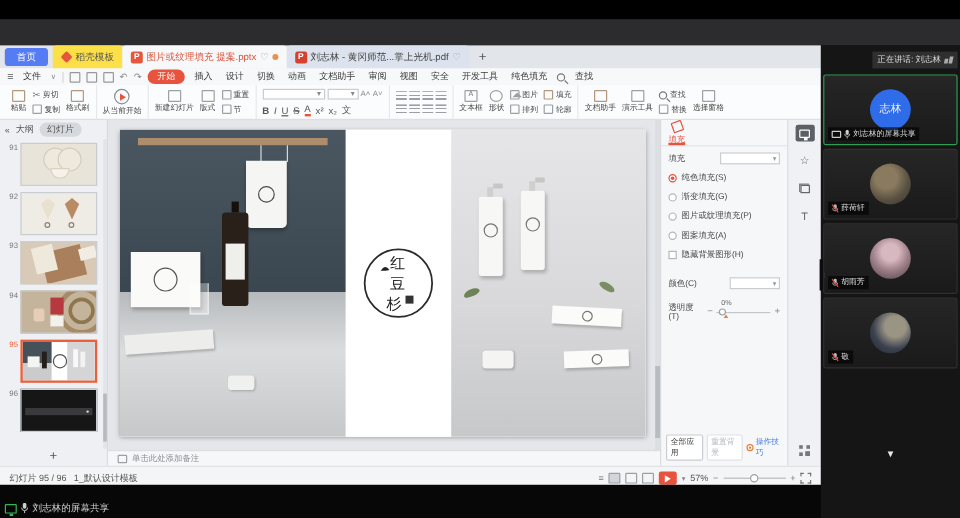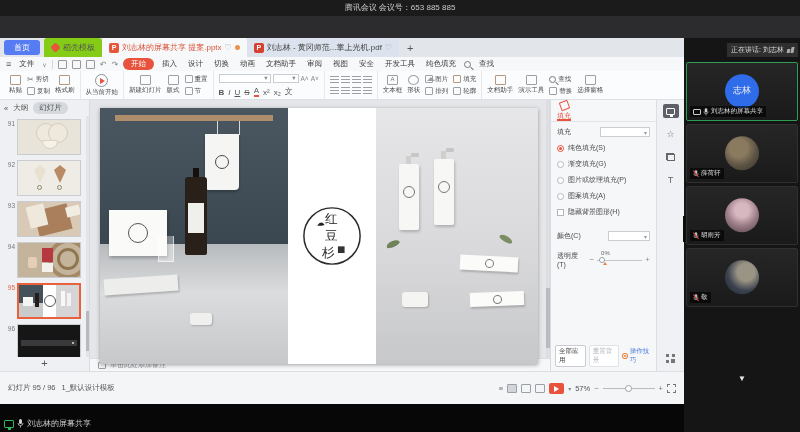--- a/index.html
+++ b/index.html
@@ -10,21 +10,21 @@
   #titlebar{position:absolute;left:0;top:0;width:800px;height:16px;background:#1b1b1b;
     color:#c9c9c9;font-size:8px;line-height:16px;text-align:center;}
   #deskstrip{position:absolute;left:0;top:16px;width:800px;height:22px;background:#2c2c2e;}
   
   #wps{position:absolute;left:0;top:38px;width:684px;height:366px;background:#f4f5f7;
     display:flex;flex-direction:column;font-size:8px;color:#333;}
   
   .tabbar{height:19px;background:#e2e5e9;display:flex;align-items:center;padding-left:4px;flex:0 0 auto;}
   .tab{display:flex;align-items:center;gap:3px;padding:0 7px;height:19px;font-size:8px;color:#555;}
   .tab.home{background:#567cf3;color:#fff;height:15px;border-radius:3px;margin-right:4px;padding:0 10px;}
-  .tab.docer{background:#84cc16;height:19px;border-radius:3px 3px 0 0;}
+  .tab.docer{background:#fde047;height:19px;border-radius:3px 3px 0 0;}
   .tab.activedoc{background:#f7f8fa;border-radius:3px 3px 0 0;color:#d9543a;}
   .tab.pdfdoc{background:#dde3ee;border-radius:3px 3px 0 0;color:#444;}
   .pico{width:10px;height:10px;border-radius:2px;background:#e8553d;color:#fff;font-size:7px;
     font-weight:bold;display:flex;align-items:center;justify-content:center;}
   .pico.pdf{background:#d6402e;}
   .docer-ico{width:9px;height:9px;background:#e8553d;border-radius:2px;transform:rotate(45deg) scale(.8);}
   .heart{color:#9aa0a8;font-size:8px;}
   .odot{width:5px;height:5px;border-radius:50%;background:#e8914d;}
   .tabadd{margin-left:8px;color:#555;font-size:11px;}
   
@@ -198,21 +198,21 @@
   .mini-mon{width:9px;height:7px;border:1px solid currentColor;border-radius:1px;position:relative;}
   .mini-mon::after{content:"";position:absolute;left:3px;bottom:-3px;width:3px;height:2px;background:currentColor;}
   .two-sq{width:9px;height:8px;position:relative;}
   .two-sq::before{content:"";position:absolute;left:0;top:0;width:6px;height:5px;border:1px solid #666;}
   .two-sq::after{content:"";position:absolute;right:0;bottom:0;width:6px;height:5px;border:1px solid #666;background:#f0f1f4;}
   .qr{position:absolute;bottom:8px;width:9px;height:9px;background:
     linear-gradient(#777,#777) 0 0/3px 3px no-repeat,linear-gradient(#777,#777) 6px 0/3px 3px no-repeat,
     linear-gradient(#777,#777) 0 6px/3px 3px no-repeat,linear-gradient(#777,#777) 5px 5px/4px 4px no-repeat;}
   
   .statusbar{height:16px;background:#f4f5f7;border-top:1px solid #dcdee1;display:flex;
-    align-items:center;gap:6px;padding:16px 8px;font-size:7.5px;color:#555;flex:0 0 auto;}
+    align-items:flex-end;gap:6px;padding:0 8px;font-size:7.5px;color:#555;flex:0 0 auto;}
   .st-right{margin-left:auto;display:flex;align-items:center;gap:4px;}
   .vic{width:10px;height:9px;border:1px solid #9aa0a6;border-radius:1px;}
   .vic.on{background:#d2d5d9;}
   .playbtn{width:15px;height:11px;background:#e8533e;border-radius:2px;position:relative;}
   .playbtn::after{content:"";position:absolute;left:5px;top:3px;border-left:5px solid #fff;
     border-top:3px solid transparent;border-bottom:3px solid transparent;}
   .zslider{position:relative;width:52px;height:9px;}
   .zslider .track{position:absolute;left:0;right:0;top:4px;height:1px;background:#b8bbbf;}
   .zslider .knob{position:absolute;left:22px;top:1px;width:7px;height:7px;border-radius:50%;background:#fff;border:1px solid #9aa0a6;}
   .fsico{width:9px;height:9px;position:relative;background:
@@ -251,38 +251,35 @@
   .collapse{position:absolute;left:-1px;top:178px;width:9px;height:26px;background:#0c0c0c;
     border-radius:0 4px 4px 0;color:#cfcfcf;font-size:8px;display:flex;align-items:center;justify-content:center;}
   
   .logosvg text{font-family:"Liberation Serif",serif;fill:#222;}
 </style>
 </head>
 <body>
 
 <div id="app">
 
-  <div id="titlebar">
-    <span>腾讯会议 会议号：653 885 885</span>
-  </div>
   <div id="deskstrip"></div>
 
   <div id="wps">
 
     <div class="tabbar">
       <div class="tab home">
         <span>首页</span>
       </div>
       <div class="tab docer">
         <span class="docer-ico"></span>
         <span>稻壳模板</span>
       </div>
       <div class="tab activedoc">
         <span class="pico">P</span>
-        <span>刘志林的屏幕共享 提案.pptx</span>
+        <span>图片或纹理填充 提案.pptx</span>
         <span class="heart">♡</span>
         <span class="odot"></span>
       </div>
       <div class="tab pdfdoc">
         <span class="pico pdf">P</span>
         <span>刘志林 - 黄冈师范...掌上光机.pdf</span>
         <span class="heart">♡</span>
       </div>
       <div class="tabadd">
         <span>+</span>

